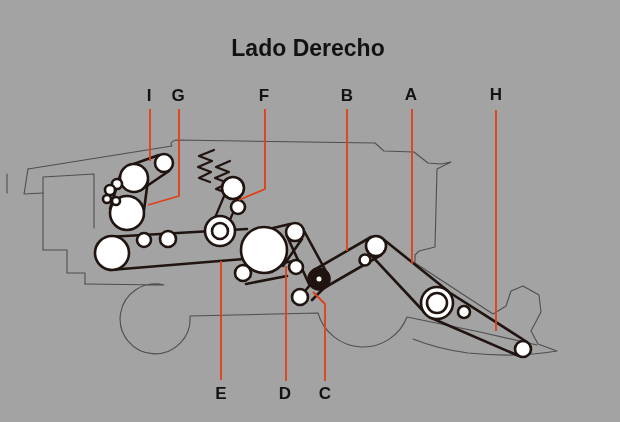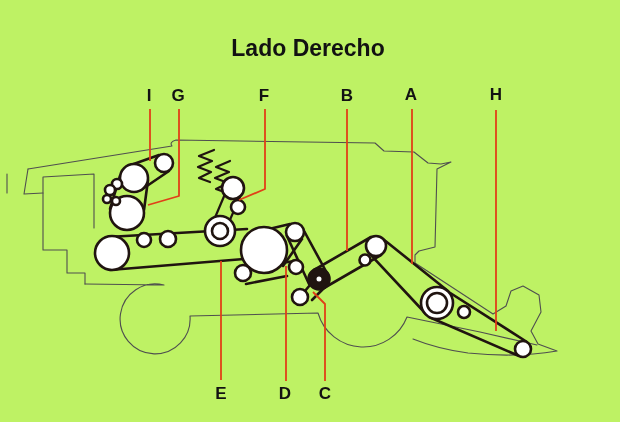--- a/index.html
+++ b/index.html
@@ -1,16 +1,16 @@
 <!DOCTYPE html>
 <html><head>
 <meta charset="utf-8">
 <style>
   html,body{margin:0;padding:0;background:#ffffff;}
-  .page{position:relative;width:620px;height:422px;background:#bef264;overflow:hidden;
+  .page{position:relative;width:620px;height:422px;background:#a3a3a3;overflow:hidden;
         font-family:"Liberation Sans",sans-serif;}
   svg{display:block;}
   .callout-letter{font-family:"Liberation Sans",sans-serif;font-size:17px;font-weight:bold;}
   .diagram-title{font-family:"Liberation Sans",sans-serif;font-size:23px;font-weight:bold;}
 </style>
 </head>
 <body>
 
 <div class="page">
 <svg width="620" height="422" viewBox="0 0 620 422">

